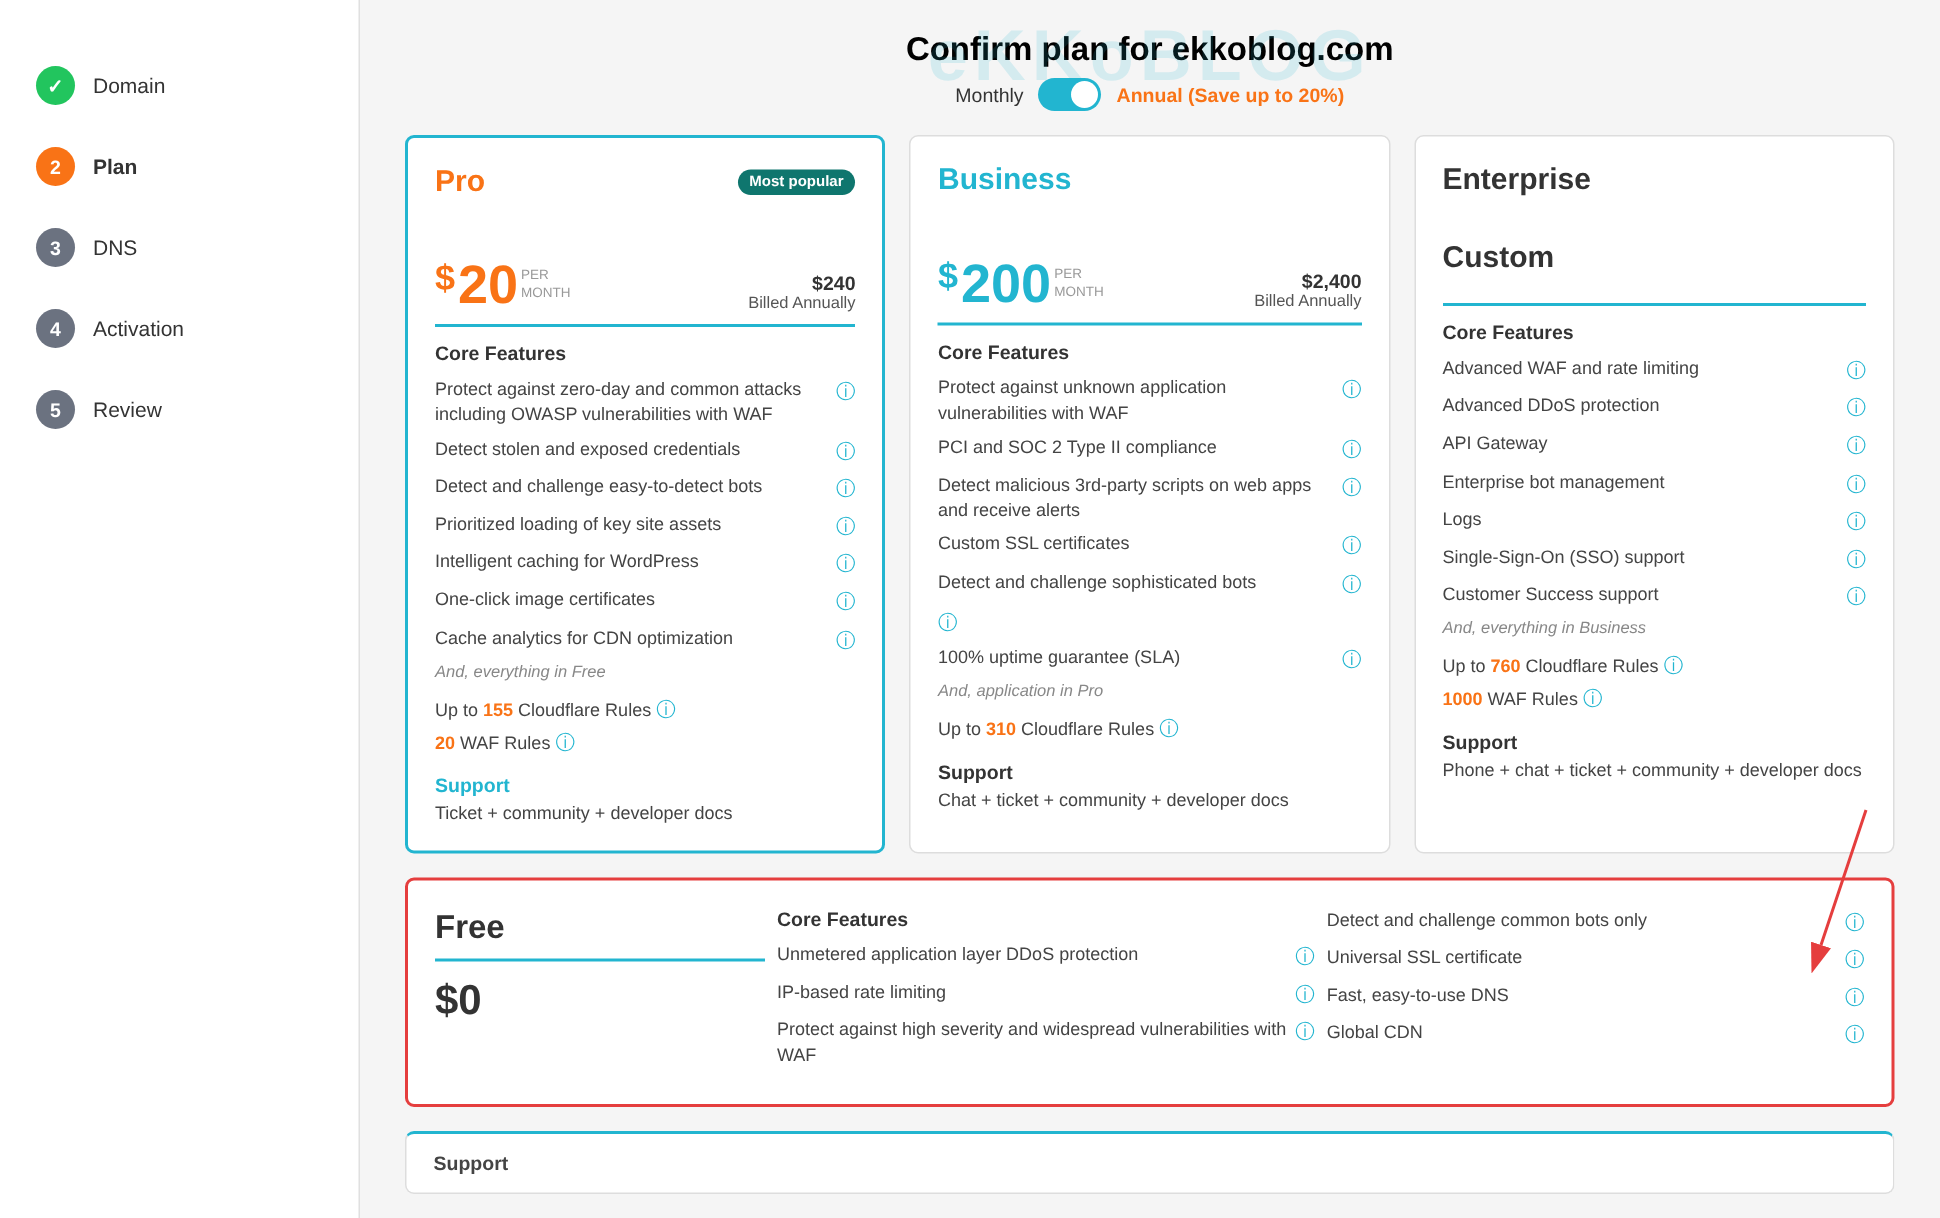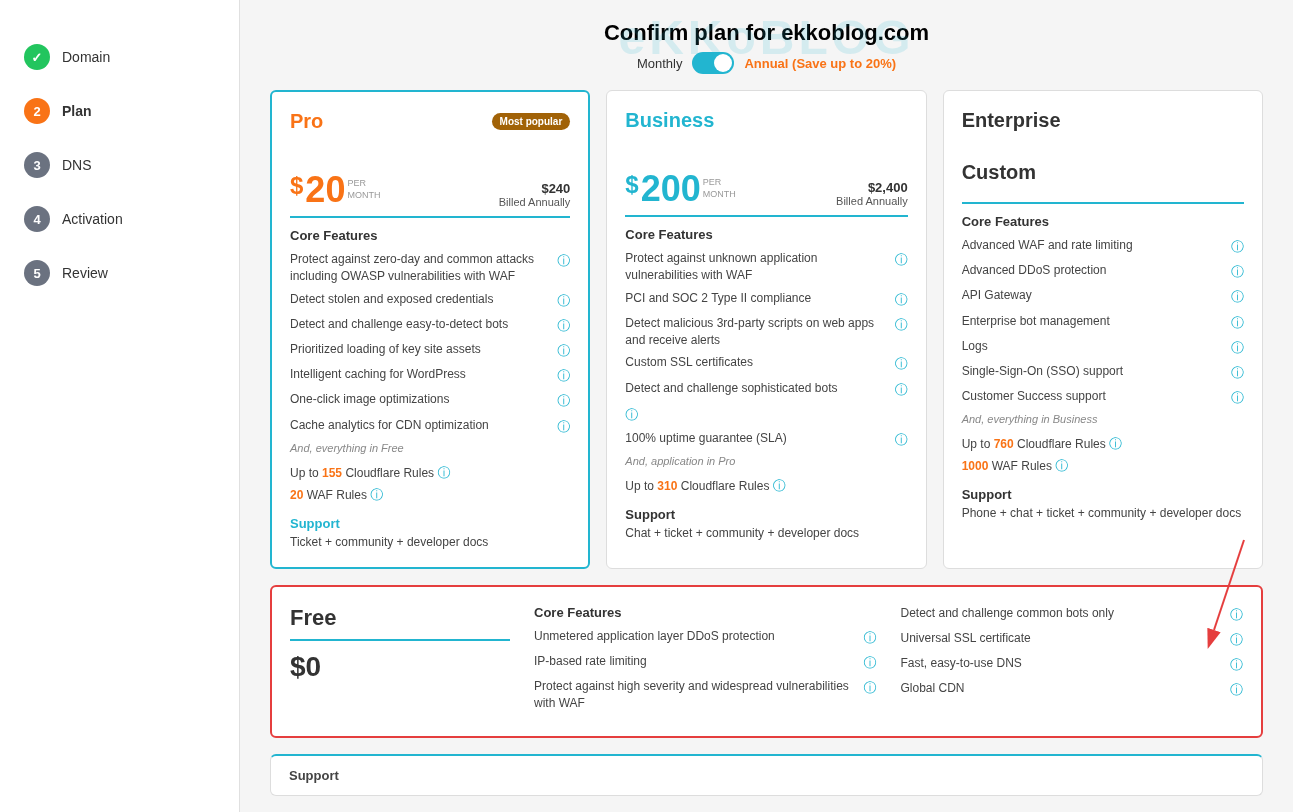--- a/index.html
+++ b/index.html
@@ -116,21 +116,21 @@
       margin-bottom: 10px;
     }
     .plan-name {
       font-size: 20px;
       font-weight: bold;
       color: #f97316;
     }
     .plan-name.business { color: #22b5d0; }
     .plan-name.enterprise { color: #333; }
     .most-popular-badge {
-      background: #a16207;
+      background: #0f766e;
       color: #fff;
       font-size: 10px;
       padding: 3px 8px;
       border-radius: 12px;
       font-weight: bold;
     }
     .plan-price-row {
       display: flex;
       justify-content: space-between;
       align-items: flex-end;
@@ -209,21 +209,21 @@
     .support-text { font-size: 12px; color: #444; }
 
     
     .free-plan-card {
       background: #fff;
       border: 2px solid #e53e3e;
       border-radius: 6px;
       padding: 18px;
       display: grid;
       grid-template-columns: 220px 1fr 1fr;
-      gap: 24px;
+      gap: 8px;
       margin-bottom: 16px;
     }
     .free-plan-left .plan-name-free {
       font-size: 22px;
       font-weight: bold;
       color: #333;
       margin-bottom: 4px;
       border-bottom: 2px solid #22b5d0;
       padding-bottom: 8px;
     }
@@ -305,21 +305,21 @@
       </div>
       <div class="feature-item">
         <span class="feature-text">Prioritized loading of key site assets</span>
         <span class="info-icon">ⓘ</span>
       </div>
       <div class="feature-item">
         <span class="feature-text">Intelligent caching for WordPress</span>
         <span class="info-icon">ⓘ</span>
       </div>
       <div class="feature-item">
-        <span class="feature-text">One-click image optimizations</span>
+        <span class="feature-text">One-click image certificates</span>
         <span class="info-icon">ⓘ</span>
       </div>
       <div class="feature-item">
         <span class="feature-text">Cache analytics for CDN optimization</span>
         <span class="info-icon">ⓘ</span>
       </div>
       <div class="and-everything">And, everything in Free</div>
       <div class="rules-section">
         <p>Up to <span class="highlight">155</span> Cloudflare Rules <span class="info-icon">ⓘ</span></p>
         <p><span class="highlight">20</span> WAF Rules <span class="info-icon">ⓘ</span></p>

